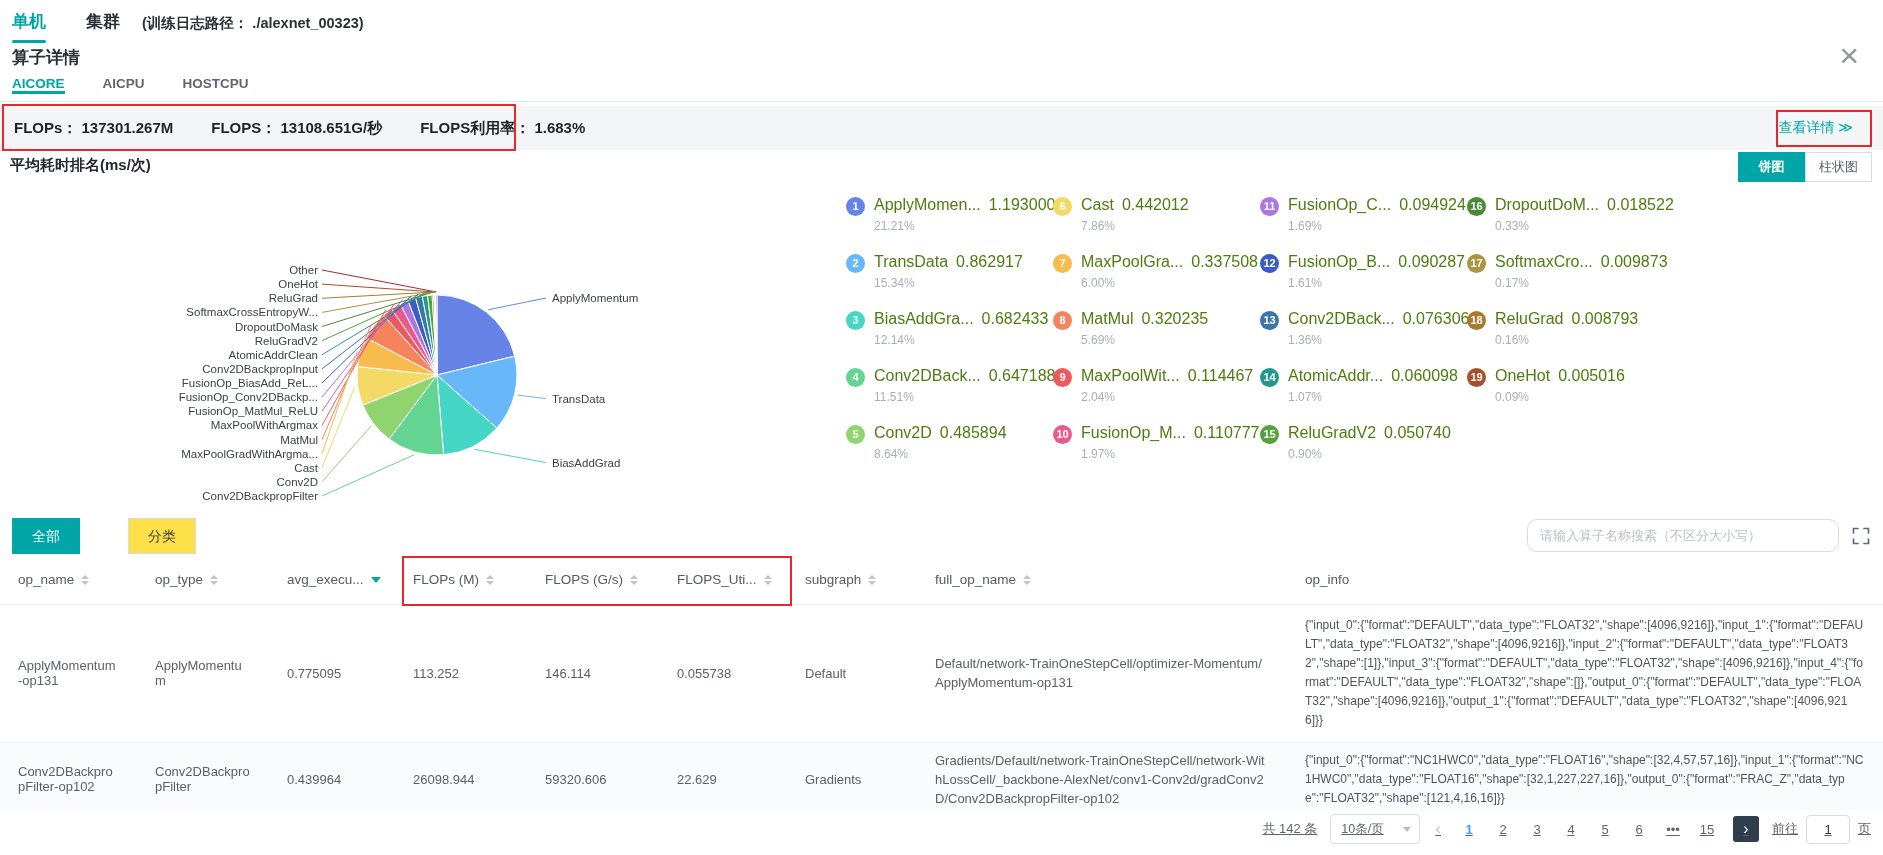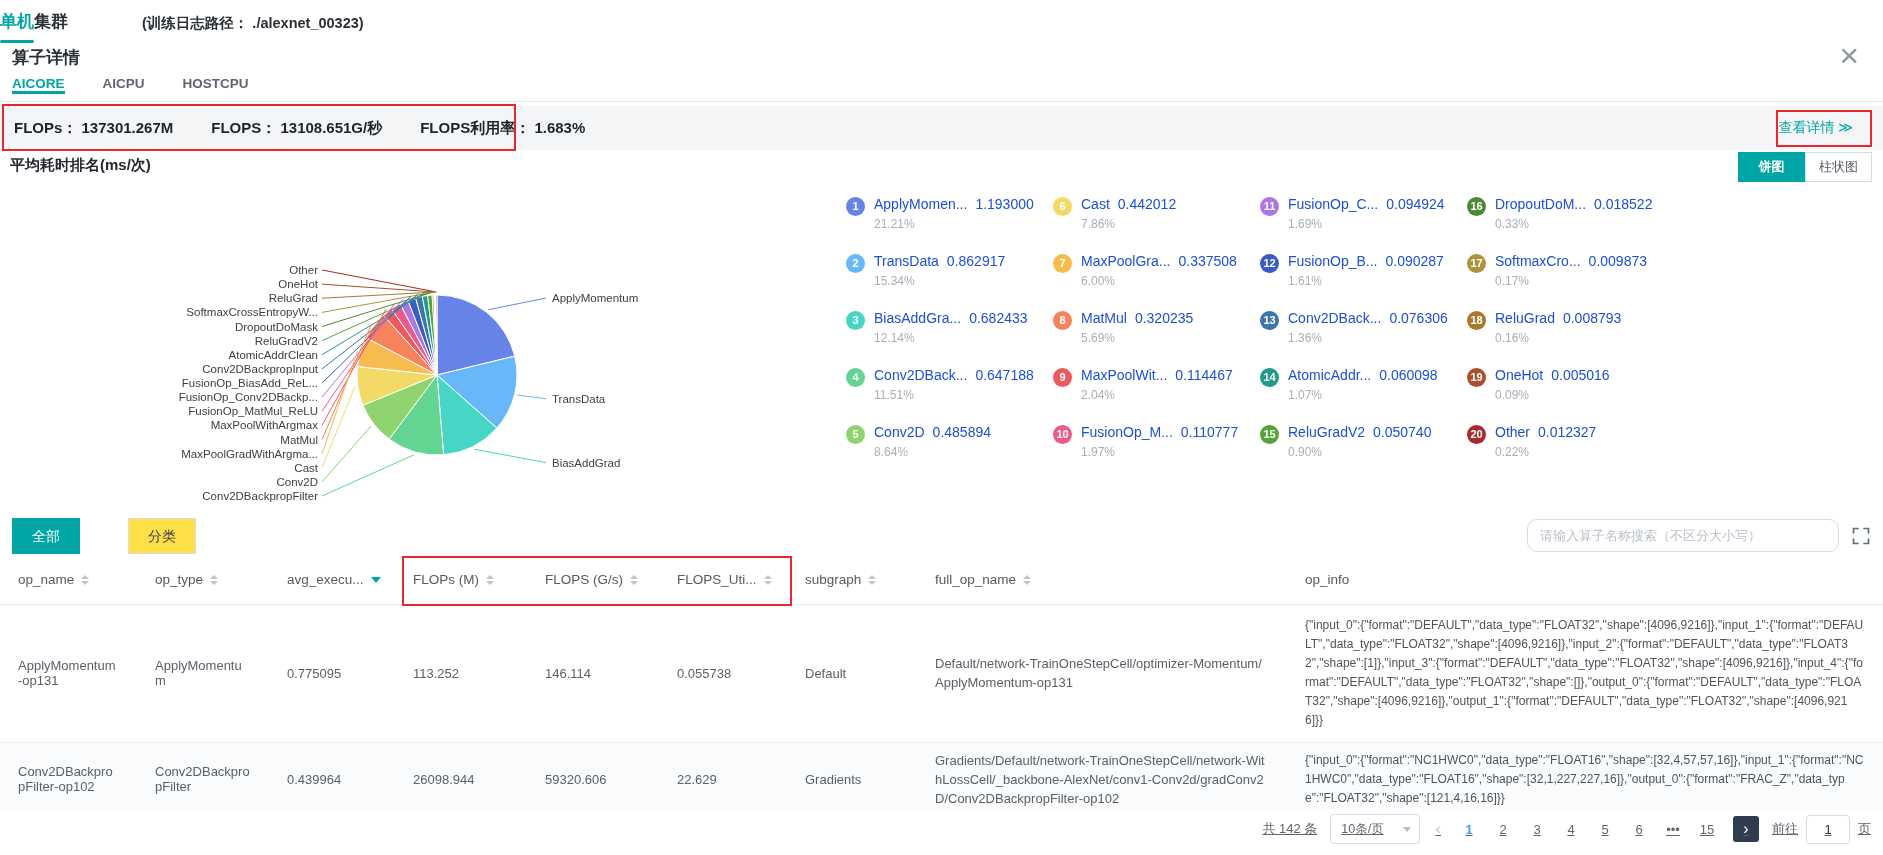--- a/index.html
+++ b/index.html
@@ -2,21 +2,21 @@
 <html><head>
 <meta charset="utf-8">
 <style>
   * { margin:0; padding:0; box-sizing:border-box; }
   html,body { background:#fff; }
   body { font-family:"Liberation Sans","DejaVu Sans",sans-serif; }
   #screen { position:relative; width:1883px; height:855px; background:#fff; overflow:hidden; color:#333;
             --accent:#00a5a5; --annotation:#e8262d; --page-active:#409eff; }
 
   
-  .mode-tabs { position:absolute; top:10px; left:0; display:flex; }
+  .mode-tabs { position:absolute; top:10px; left:12px; display:flex; gap:40px; }
   .mode-tab { font-size:17px; font-weight:bold; color:#2b2f36; cursor:pointer; }
   .mode-tab.active { color:var(--accent); }
   .mode-tab.active::after { content:''; display:block; height:3px; background:var(--accent); margin-top:7px; border-radius:2px; }
   .path-note { position:absolute; top:14px; left:142px; font-size:14.5px; font-weight:bold; color:#2b2f36; }
   .panel-title { position:absolute; top:46px; left:12px; font-size:17px; font-weight:bold; color:#2b2f36; }
   .close-btn { position:absolute; top:38px; right:24px; font-size:34px; font-weight:200; color:#9096a0; line-height:1; cursor:pointer; }
   .core-tabs { position:absolute; top:76px; left:12px; display:flex; gap:38px; }
   .core-tab { font-size:13.5px; font-weight:bold; color:#5f6670; cursor:pointer; }
   .core-tab.active { color:var(--accent); border-bottom:3px solid var(--accent); }
   .divider { position:absolute; top:101px; left:0; right:0; height:1px; background:#e5e8ec; }
@@ -34,21 +34,21 @@
                 border:1px solid #d8dce2; background:#fff; color:#5a6069; cursor:pointer; }
   .toggle-btn.active { background:var(--accent); border-color:var(--accent); color:#fff;font-weight:bold; }
   #pie-svg { position:absolute; top:150px; left:0; width:780px; height:370px; }
   #pie-svg text { font-family:"Liberation Sans","DejaVu Sans",sans-serif; font-size:11.5px; fill:#3c4147; }
 
   .legend { position:absolute; top:196px; left:846px; display:grid; grid-auto-flow:column;
             grid-template-rows:repeat(5,57px); grid-template-columns:repeat(4,207px); }
   .lg-item { display:flex; align-items:flex-start; gap:9px; cursor:pointer; }
   .lg-dot { width:19px; height:19px; border-radius:50%; color:#fff; font-size:11px; font-weight:bold;
             text-align:center; line-height:19px; flex:none; margin-top:1px; }
-  .lg-line1 { font-size:14px; color:#1d4ed8; white-space:nowrap; }
+  .lg-line1 { font-size:16px; color:#4d7c0f; white-space:nowrap; }
   .lg-val { margin-left:8px; }
   .lg-pct { font-size:12px; color:#a8aeb8; margin-top:5px; }
 
   
   .filter-tabs { position:absolute; top:518px; left:12px; display:flex;gap:48px; }
   .filter-tab { min-width:68px; height:36px; line-height:34px; text-align:center; font-size:14px;
                 border:1px solid #d8dce2; background:#fde047; color:#3a3f46; padding:0 12px; cursor:pointer; }
   .filter-tab.active { background:var(--accent); border-color:var(--accent); color:#fff; }
   .search-box { position:absolute; top:519px; right:44px; width:312px; height:33px; background:#fff;
                 border:1px solid #d8dce2; border-radius:10px; display:flex; align-items:center; padding:0 12px; }
@@ -322,27 +322,20 @@
           <div class="lg-pct">0.16%</div>
         </div>
       </div>
       <div class="lg-item">
         <span class="lg-dot" style="background: rgb(168, 80, 44);">19</span>
         <div>
           <div class="lg-line1"><span>OneHot</span><span class="lg-val">0.005016</span></div>
           <div class="lg-pct">0.09%</div>
         </div>
       </div>
-      <div class="lg-item">
-        <span class="lg-dot" style="background: rgb(168, 42, 42);">20</span>
-        <div>
-          <div class="lg-line1"><span>Other</span><span class="lg-val">0.012327</span></div>
-          <div class="lg-pct">0.22%</div>
-        </div>
-      </div>
     </div>
 
   <div class="filter-tabs">
       <div class="filter-tab active">全部</div>
       <div class="filter-tab">分类</div>
     </div>
   <div class="search-box">
     <input type="text" placeholder="请输入算子名称搜索（不区分大小写）" style="">
   </div>
   <svg class="expand-icon" viewBox="0 0 18 18">

